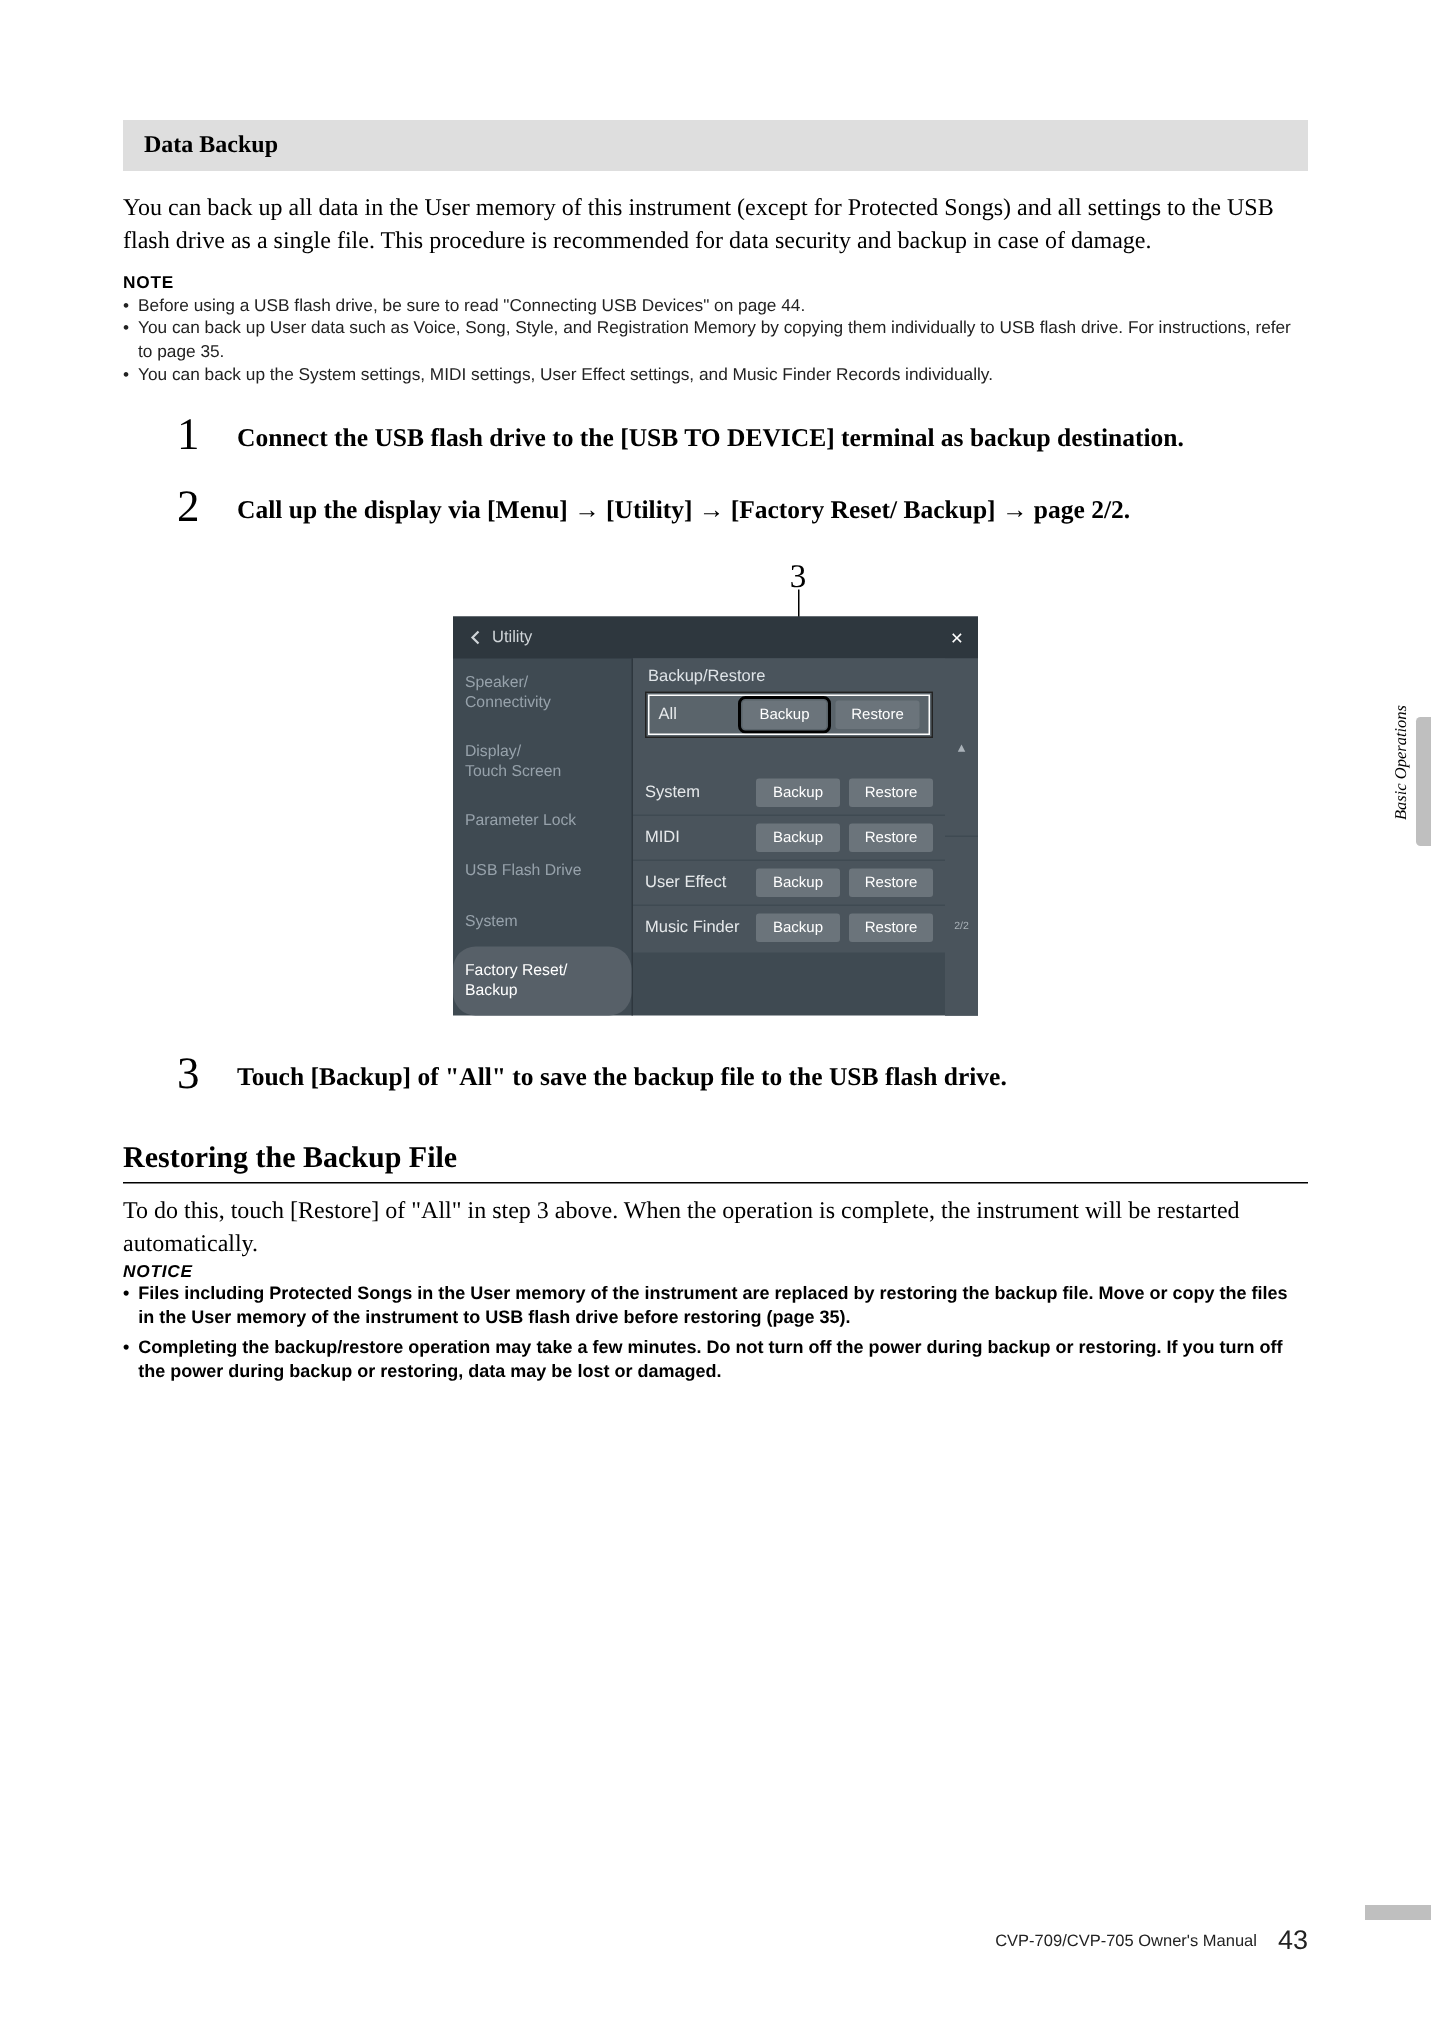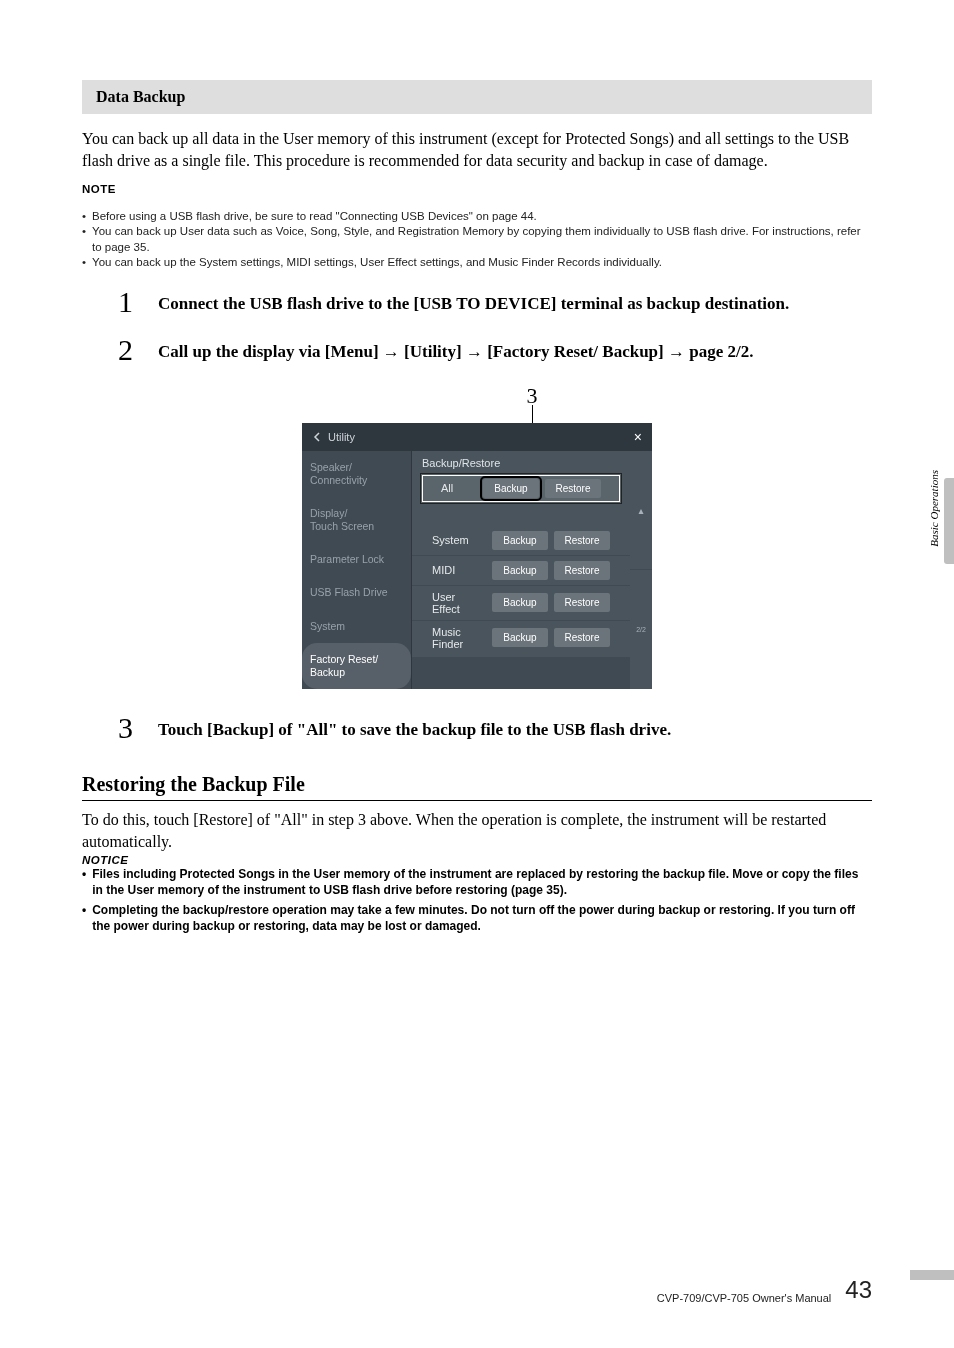--- a/index.html
+++ b/index.html
@@ -1,64 +1,64 @@
 <!DOCTYPE html>
 <html><head>
   <meta charset="utf-8">
   <style>
     * { box-sizing: border-box; margin: 0; padding: 0; }
     body { width: 954px; height: 1348px; background: #fff; font-family: Arial, Helvetica, sans-serif; color: #000; position: relative; }
     .page { padding: 80px 82px 0 82px; }
     .section-title-bar { background: #dedede; padding: 8px 14px; margin-bottom: 14px; }
     .section-title-bar h1 { font-family: Georgia, 'Times New Roman', serif; font-weight: bold; font-size: 16px; }
     .intro { font-family: Georgia, 'Times New Roman', serif; font-size: 16px; line-height: 1.4; margin-bottom: 10px; }
-    .note-head { font-family: Arial; font-weight: bold; font-size: 11.5px; letter-spacing: 0.5px; margin-bottom: 14px; }
+    .note-head { font-family: Arial; font-weight: bold; font-size: 11.5px; letter-spacing: 0.5px; margin-bottom: 2px; }
     .note-list { list-style: none; font-size: 11.5px; line-height: 1.35; color: #222; padding-left: 0; margin-bottom: 16px; }
     .note-list li { display: flex; }
     .note-list li::before { content: "•"; margin: 0 6px 0 0; }
     .steps { list-style: none; padding-left: 36px; }
     .step { display: flex; align-items: flex-start; margin-bottom: 18px; }
     .step-num { font-family: Georgia, 'Times New Roman', serif; font-size: 30px; font-weight: normal; width: 40px; flex-shrink: 0; line-height: 1; }
     .step-body { font-family: Georgia, 'Times New Roman', serif; font-weight: bold; font-size: 17px; line-height: 1.35; padding-top: 6px; }
     .three-callout { font-family: Georgia, 'Times New Roman', serif; font-size: 22px; text-align: center; margin-top: 4px; margin-bottom: -6px; margin-left: 110px; }
     .callout-line { width: 1px; height: 20px; background: #000; margin: 2px auto -2px; position: relative; left: 55px; }
     .screenshot-wrap { display: flex; justify-content: center; margin: 0 0 24px 0; }
     .screenshot { width: 350px; background: #3f4a52; font-family: Arial; font-size: 11px; color: #cfd4d8; position: relative; }
     .ss-titlebar { display: flex; align-items: center; justify-content: space-between; background: #2e373e; padding: 6px 10px; }
     .ss-title-left { display: flex; align-items: center; gap: 6px; justify-content: center; }
     .ss-back { width: 10px; height: 10px; display: inline-block; }
     .ss-close { font-size: 14px; color: #fff; }
     .ss-body { display: flex; }
-    .ss-sidebar { width: 110px; border-right: 1px solid #2e373e; display: flex; flex-direction: column; }
+    .ss-sidebar { width: 120px; border-right: 1px solid #2e373e; display: flex; flex-direction: column; }
     .ss-side-item { padding: 10px 8px; font-size: 10.5px; color: #97a2ab; line-height: 1.25; }
     .ss-side-item.sel { background: #576068; color: #fff; border-radius: 15px; }
     .ss-content { flex: 1; display: flex; flex-direction: column; }
     .ss-content-head { padding: 6px 10px 4px; font-size: 11px; color: #dfe4e8; background: #4a545c; }
-    .ss-row { display: flex; align-items: center; gap: 6px; padding: 5px 20px; background: #4a545c; }
+    .ss-row { display: flex; align-items: center; gap: 6px; padding: 5px 8px; background: #4a545c; }
     .ss-row + .ss-row { border-top: 1px solid #3f4a52; }
     .ss-row.all { border: 1px solid #222; outline: 1px solid #fff; outline-offset: -3px; margin: 0 8px 12px; background: #5a646b; }
     .ss-label { flex: 1; font-size: 11px; color: #e6e9eb; }
     .ss-btn { background: #6b747b; color: #fff; border: none; padding: 4px 0; width: 56px; font-size: 10px; text-align: center; border-radius: 2px; }
     .ss-btn.highlight { outline: 2px solid #000; outline-offset: 1px; }
     .ss-pager { display: flex; flex-direction: column; width: 22px; background: #3f4a52; }
     .ss-pg-up { flex: 1; display: flex; align-items: center; justify-content: center; font-size: 10px; color: #aab2b9; background: #4a545c; border-bottom: 1px solid #3f4a52; }
     .ss-pg-mid { flex: 1; display: flex; align-items: center; justify-content: center; font-size: 7px; color: #aab2b9; background: #4a545c; }
     .all-wrap { padding: 0 0 10px 0; background: #4a545c;}
     .sub-h2 { font-family: Georgia, 'Times New Roman', serif; font-weight: bold; font-size: 20px; margin-top: 30px; margin-bottom: 4px; }
     .sub-rule { border: none; border-top: 1px solid #000; margin-bottom: 8px; }
     .body-p { font-family: Georgia, 'Times New Roman', serif; font-size: 16px; line-height: 1.4; margin-bottom: 0; }
     .notice-head { font-family: Arial; font-weight: bold; font-style: italic; font-size: 11.5px; letter-spacing: 0.5px; margin-bottom: 0; }
     .notice-list { list-style: none; font-size: 12px; line-height: 1.35; font-weight: bold; padding-left: 0; }
     .notice-list li { display: flex; margin-bottom: 4px; }
     .notice-list li::before { content: "•"; margin: 0 6px 0 0; font-weight: bold; }
     .side-tab { position: absolute; right: 0; top: 478px; display: flex; flex-direction: column; align-items: center; }
     .side-tab-bar { width: 10px; height: 86px; background: #bfbfbf; border-top-left-radius: 3px; border-bottom-left-radius: 3px; }
     .side-tab-text { writing-mode: vertical-rl; transform: rotate(180deg); font-family: Georgia, 'Times New Roman', serif; font-style: italic; font-size: 11px; position: absolute; right: 14px; top: -8px; white-space: nowrap; }
-    .footer { position: absolute; bottom: 44px; right: 82px; display: flex; align-items: flex-end; gap: 14px; font-size: 11px; color: #222; }
-    .footer .pgnum { font-size: 24px; }
+    .footer { position: absolute; bottom: 44px; right: 82px; display: flex; align-items: center; gap: 14px; font-size: 11px; color: #222; }
+    .footer .pgnum { font-size: 18px; }
     .footer-bar { position: absolute; bottom: 68px; right: 0; width: 44px; height: 10px; background: #bfbfbf; }
     .ss-rows-block { background:#4a545c; padding-bottom:2px;}
   </style>
 </head>
 <body>
 
 <div class="page">
   <div class="section-title-bar">
     <h1>Data Backup</h1>
   </div>

